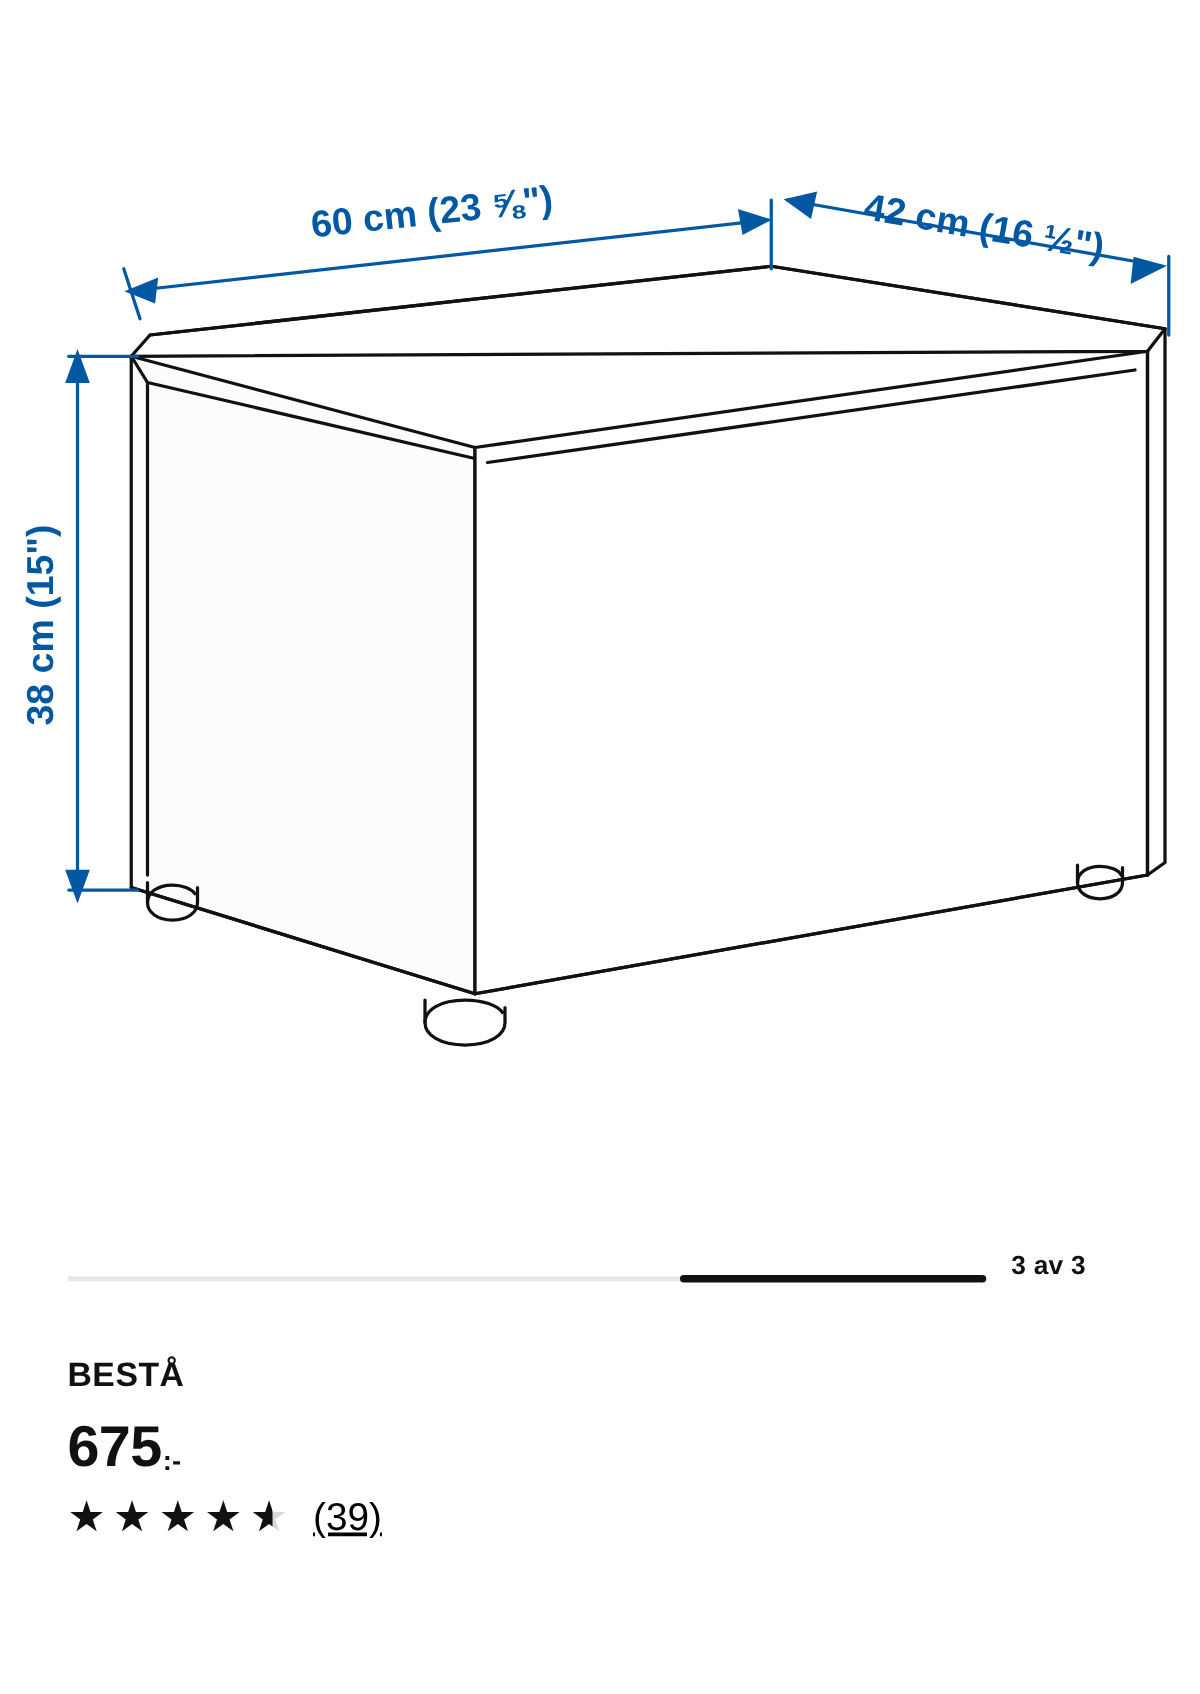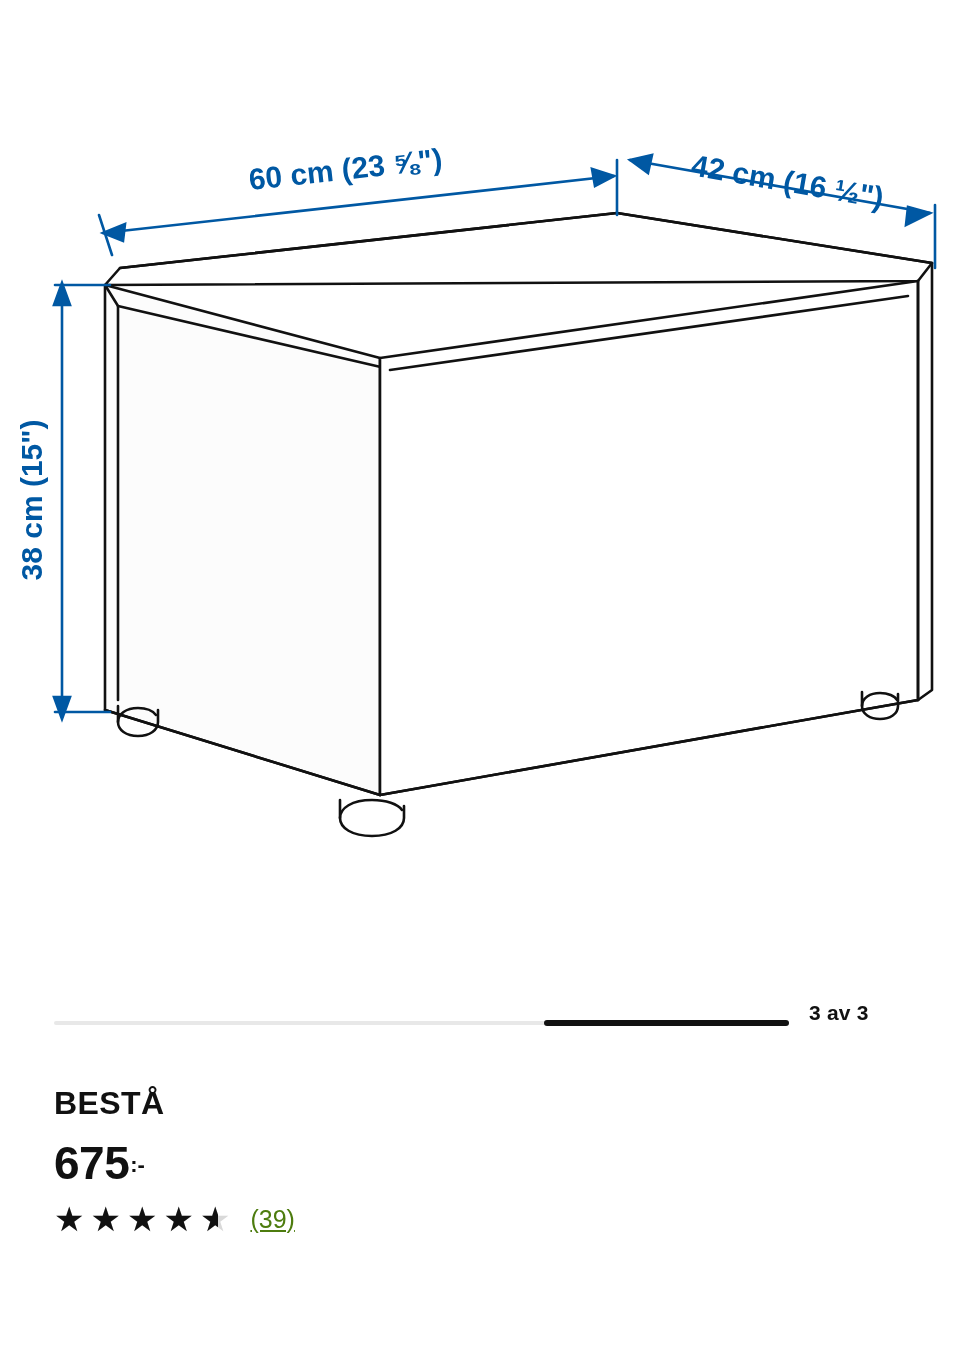--- a/index.html
+++ b/index.html
@@ -64,37 +64,37 @@
   }
 
   
   .info {
     position: absolute;
     left: 54px;
     top: 1085px;
     width: 860px;
   }
   .product-name {
-    font-size: 32px;
+    font-size: 27px;
     font-weight: bold;
     letter-spacing: 0.4px;
     margin: 0 0 6px 0;
   }
   .product-desc {
     font-size: 25px;
     line-height: 1.34;
     font-weight: normal;
     color: #111111;
     margin: 0;
     max-width: 700px;
   }
   .price-row {
     margin-top: 18px;
     display: flex;
-    align-items: center;
+    align-items: flex-end;
   }
   .price-value {
     font-size: 46px;
     font-weight: bold;
     letter-spacing: -0.5px;
     line-height: 1;
   }
   .price-suffix {
     font-size: 22px;
     font-weight: bold;
@@ -119,22 +119,22 @@
   .stars-fill {
     position: absolute;
     left: 0;
     top: 0;
     overflow: hidden;
     color: #111111;
     white-space: nowrap;
   }
   .review-count {
     margin-left: 14px;
-    font-size: 25px;
-    color: #4d7c0f;
+    font-size: 31px;
+    color: #000000;
   }
 </style>
 </head>
 <body>
 
 <div class="image-area">
   <svg width="960" height="960" viewBox="0 0 960 960">
 
     <g fill="none" stroke="#111111" stroke-width="2.6" stroke-linejoin="round" stroke-linecap="round">
 

